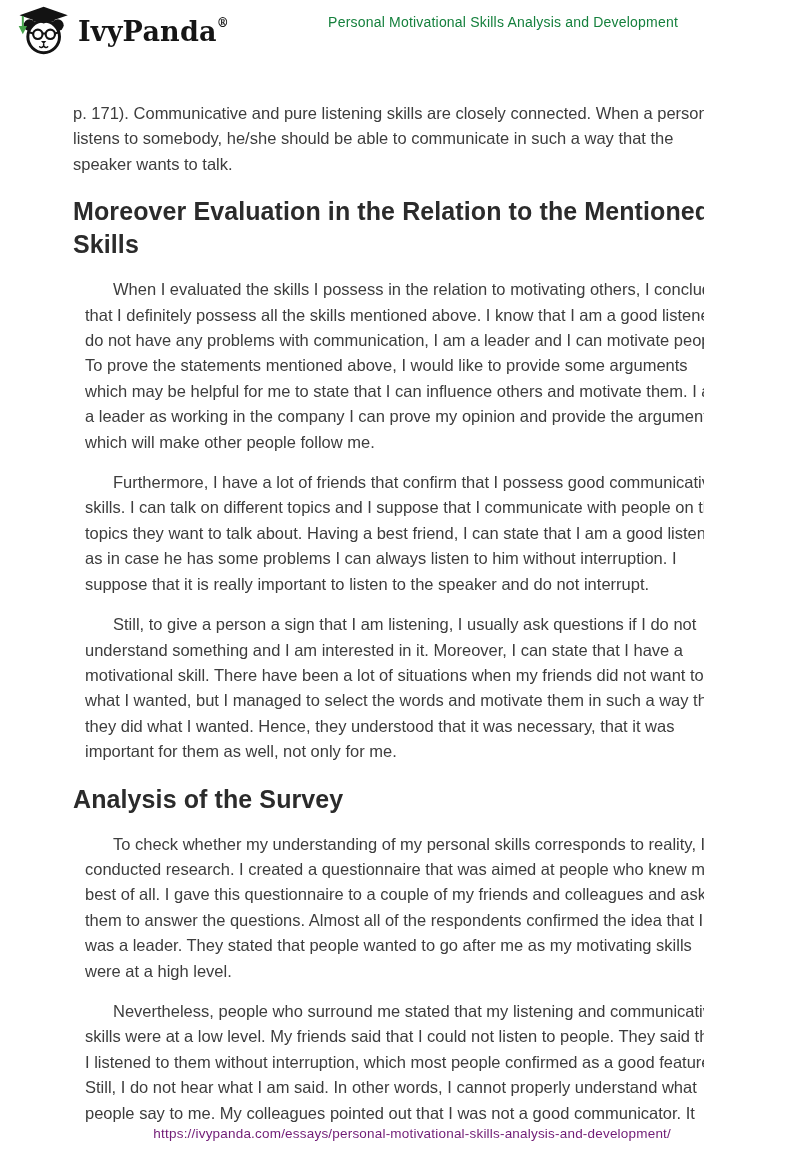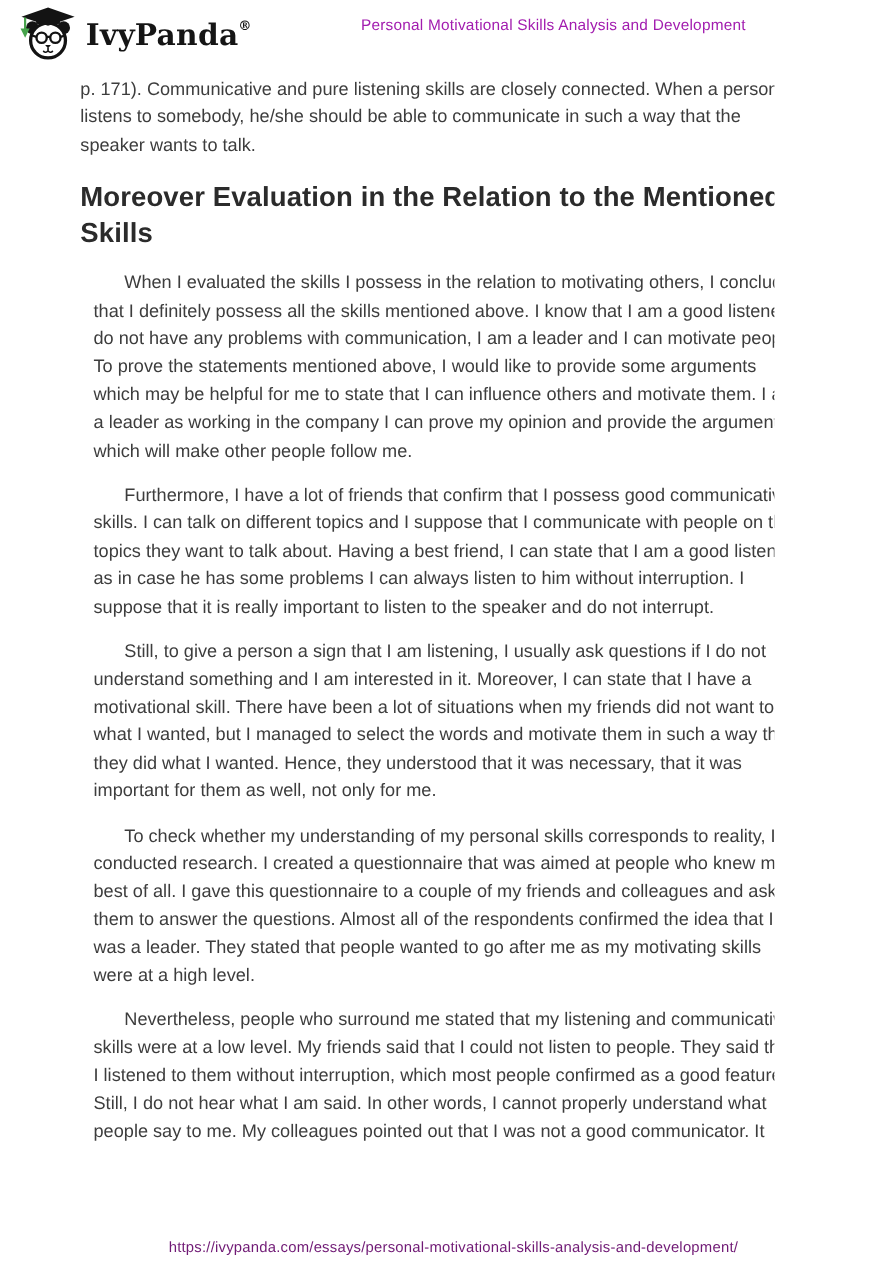--- a/index.html
+++ b/index.html
@@ -36,32 +36,32 @@
   .brand-text sup {
     font-size: 12px;
     font-weight: 700;
     vertical-align: 14px;
   }
   .running-title {
     position: absolute;
     top: 14px;
     right: 26px;
     font-size: 14px;
-    color: #a21caf;
+    color: #15803d;
     letter-spacing: 0.2px;
     margin-left: 28px;
   }
 
   
   .article {
     position: absolute;
     left: 73px;
     top: 0;
     width: 658px;
-    padding-top: 69px;
+    padding-top: 101px;
     color: #3d3d3d;
   }
   .article p {
     font-size: 16.5px;
     line-height: 25.4px;
     margin: 0 0 15px 0;
     color: #3d3d3d;
   }
   .article p.indent { text-indent: 28px; margin-left: 12px; }
   .article h2 {
@@ -119,19 +119,20 @@
   <div class="running-title">Personal Motivational Skills Analysis and Development</div>
 
   <main class="article">
     <p>p. 171). Communicative and pure listening skills are closely connected. When a person listens to somebody, he/she should be able to communicate in such a way that the speaker wants to talk.</p>
 
     <h2>Moreover Evaluation in the Relation to the Mentioned Skills</h2>
     <p class="indent">When I evaluated the skills I possess in the relation to motivating others, I concluded that I definitely possess all the skills mentioned above. I know that I am a good listener, I do not have any problems with communication, I am a leader and I can motivate people. To prove the statements mentioned above, I would like to provide some arguments which may be helpful for me to state that I can influence others and motivate them. I am a leader as working in the company I can prove my opinion and provide the arguments which will make other people follow me.</p>
     <p class="indent">Furthermore, I have a lot of friends that confirm that I possess good communicative skills. I can talk on different topics and I suppose that I communicate with people on the topics they want to talk about. Having a best friend, I can state that I am a good listener as in case he has some problems I can always listen to him without interruption. I suppose that it is really important to listen to the speaker and do not interrupt.</p>
     <p class="indent">Still, to give a person a sign that I am listening, I usually ask questions if I do not understand something and I am interested in it. Moreover, I can state that I have a motivational skill. There have been a lot of situations when my friends did not want to do what I wanted, but I managed to select the words and motivate them in such a way that they did what I wanted. Hence, they understood that it was necessary, that it was important for them as well, not only for me.</p>
 
+    <h2>Analysis of the Survey</h2>
     <p class="indent">To check whether my understanding of my personal skills corresponds to reality, I conducted research. I created a questionnaire that was aimed at people who knew me best of all. I gave this questionnaire to a couple of my friends and colleagues and asked them to answer the questions. Almost all of the respondents confirmed the idea that I was a leader. They stated that people wanted to go after me as my motivating skills were at a high level.</p>
     <p class="indent">Nevertheless, people who surround me stated that my listening and communicative skills were at a low level. My friends said that I could not listen to people. They said that I listened to them without interruption, which most people confirmed as a good feature. Still, I do not hear what I am said. In other words, I cannot properly understand what people say to me. My colleagues pointed out that I was not a good communicator. It</p>
   </main>
 
   <a class="page-footer-url">https://ivypanda.com/essays/personal-motivational-skills-analysis-and-development/</a>
 
 </div>
 
 </body></html>

